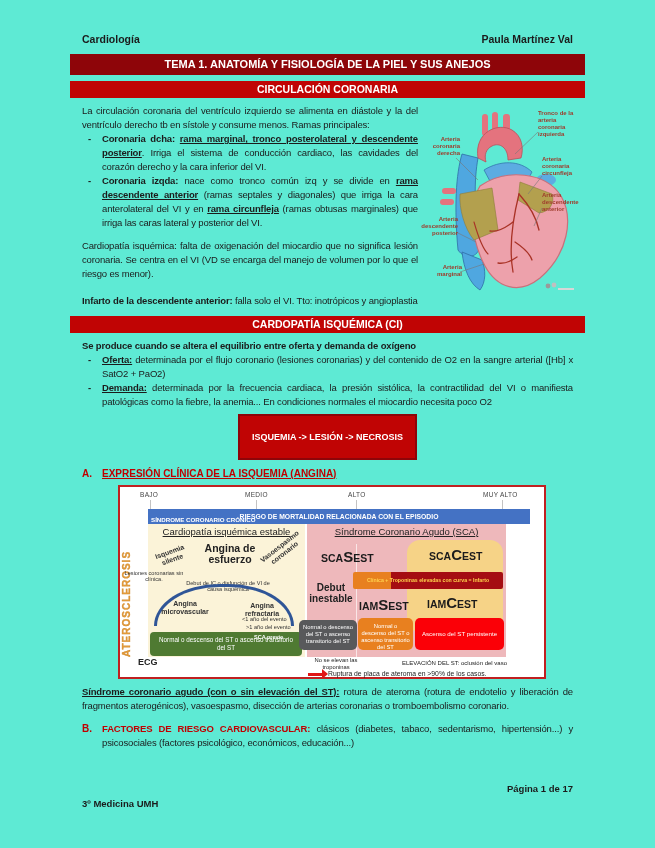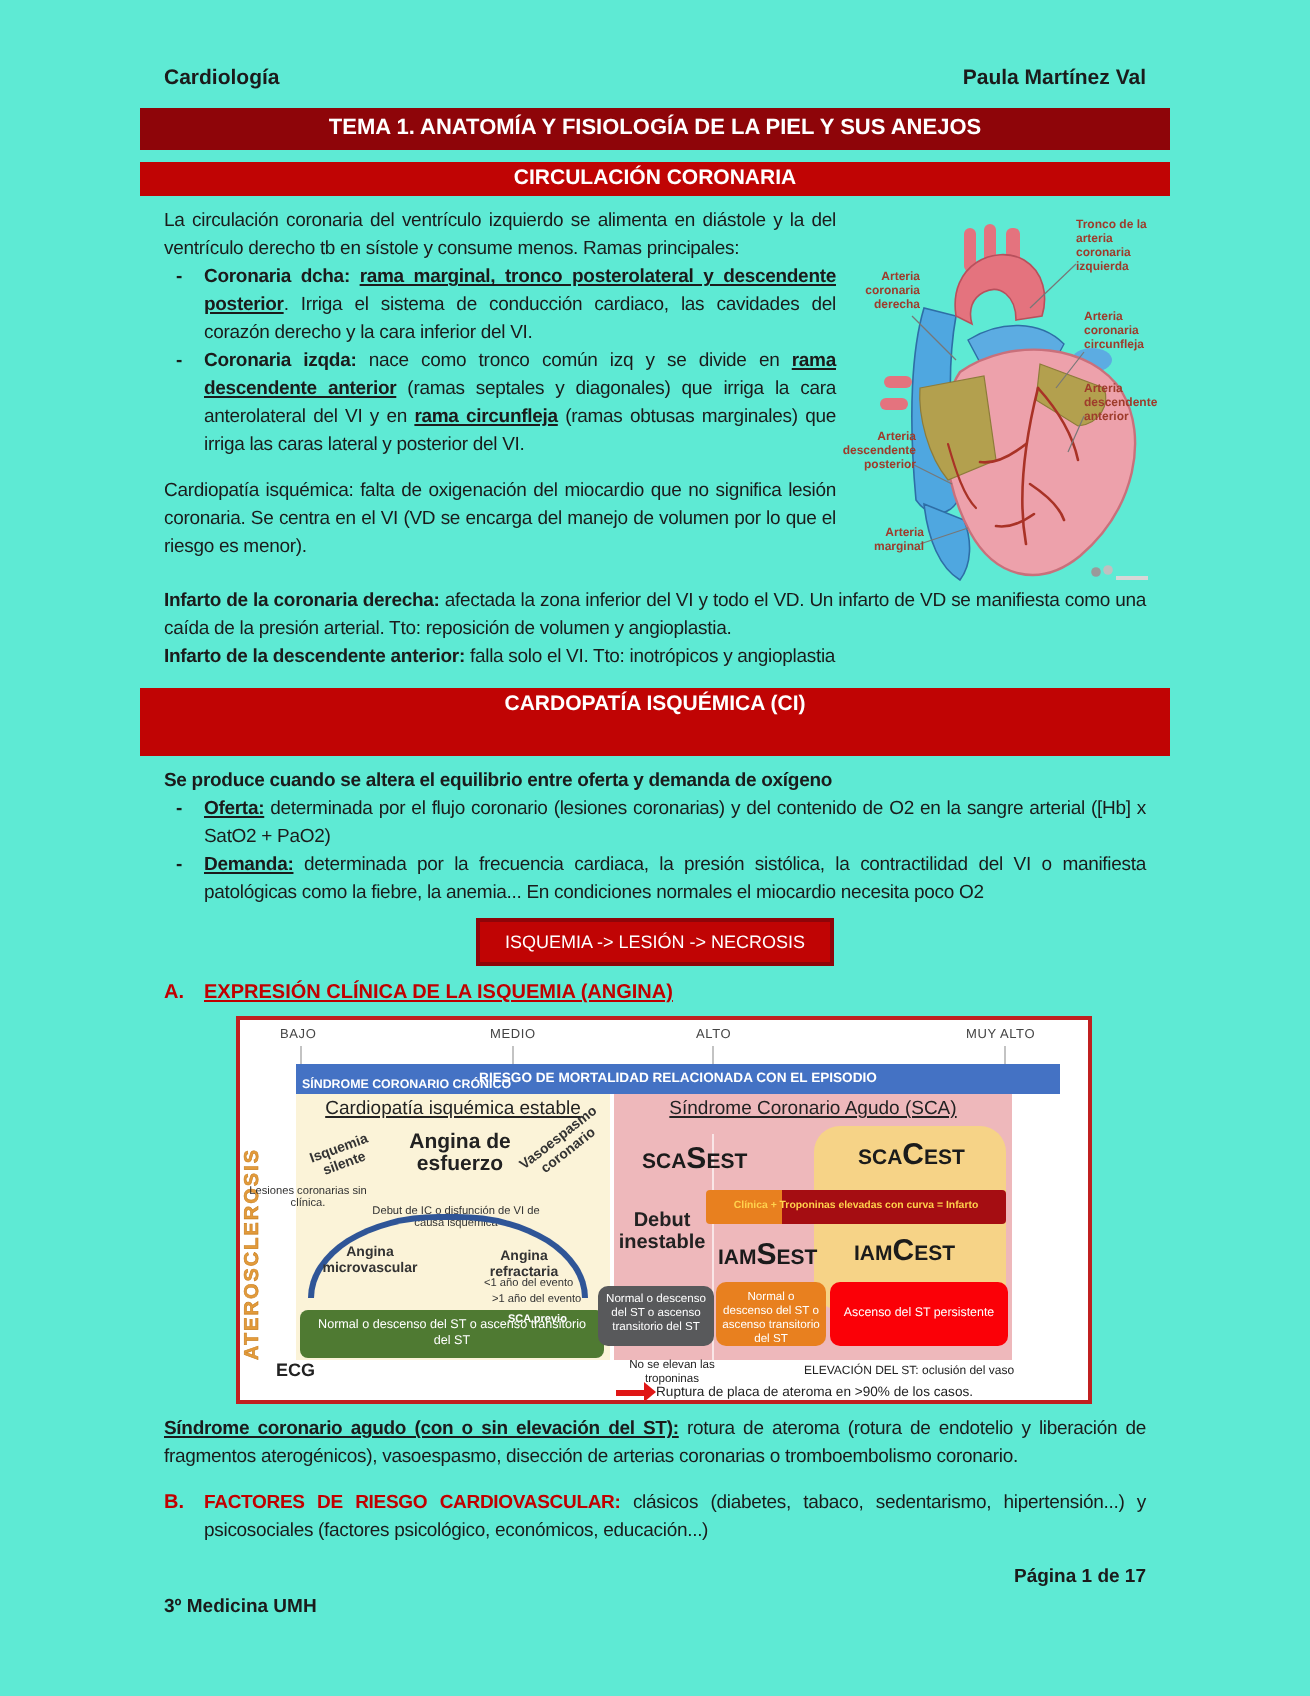--- a/index.html
+++ b/index.html
@@ -10,39 +10,39 @@
   .red{color:#C00000}
 
   
   .hdr{display:flex;justify-content:space-between;padding:33px 82px 0 82px;font-size:10.5px;font-weight:bold;}
 
   
   .banner{margin:0 70px;color:#fff;font-weight:bold;text-align:center;}
   .banner1{background:#8E0509;height:21px;line-height:21px;font-size:11px;margin-top:9px;}
   .banner1 span{}
   .banner2{background:#C00404;height:17px;line-height:17px;font-size:10.5px;margin-top:6px;}
-  .banner3{background:#C00404;height:34px;line-height:17px;font-size:10.5px;margin-top:8px;}
+  .banner3{background:#C00404;height:17px;line-height:17px;font-size:10.5px;margin-top:8px;}
 
   
   .textblock{margin:6px 82px 0 82px;font-size:9.5px;line-height:14px;letter-spacing:-0.15px;text-align:justify;}
   .main-split{position:relative;margin:6px 82px 0 82px;height:188px;}
   .leftcol{width:336px;font-size:9.5px;line-height:14px;letter-spacing:-0.15px;text-align:justify;}
   .para{margin:0;}
   .bullet{position:relative;padding-left:20px;}
   .bullet .marker{position:absolute;left:6px;top:0;font-weight:bold;}
 
   
   .figure{position:absolute;left:336px;top:-2px;width:166px;height:200px;}
   .figure svg{position:absolute;left:0;top:0;}
   .flabel{position:absolute;font-size:6px;line-height:7px;font-weight:bold;color:#9E3B2B;}
 
   
   .flowbox-wrap{text-align:center;margin-top:5px;}
   .flowbox{display:inline-block;background:#C00404;border:2px solid #8E0509;color:#fff;
-           font-weight:normal;font-size:9px;padding:5px 12px;}
+           font-weight:bold;font-size:9px;padding:16px 12px;}
 
   
   .heading-red{position:relative;margin:7px 82px 0 82px;padding-left:20px;
                color:#C00000;font-weight:bold;font-size:10px;line-height:14px;}
   .heading-red .hnum{position:absolute;left:0;top:0;}
   .heading-b-body{color:#1b1b1b;font-weight:normal;}
   .heading-b-body .b.red{color:#C00000;}
 
   
   .diagram{position:relative;margin:4px 0 0 118px;width:424px;height:190px;
@@ -179,21 +179,20 @@
       <div class="flabel" style="left:0;top:34px;width:42px;text-align:right">Arteria coronaria derecha</div>
       <div class="flabel" style="left:120px;top:8px;width:44px">Tronco de la arteria coronaria izquierda</div>
       <div class="flabel" style="left:124px;top:54px;width:40px">Arteria coronaria circunfleja</div>
       <div class="flabel" style="left:124px;top:90px;width:40px">Arteria descendente anterior</div>
       <div class="flabel" style="left:0;top:114px;width:40px;text-align:right">Arteria descendente posterior</div>
       <div class="flabel" style="left:8px;top:162px;width:36px;text-align:right">Arteria marginal</div>
     </div>
   </div>
 
   <div class="textblock" style="margin-top:2px">
-    <div><span class="b">Infarto de la coronaria derecha: </span><span>afectada la zona inferior del VI y todo el VD. Un infarto de VD se manifiesta como una caída de la presión arterial. Tto: reposición de volumen y angioplastia.</span></div>
     <div><span class="b">Infarto de la descendente anterior: </span><span>falla solo el VI. Tto: inotrópicos y angioplastia</span></div>
   </div>
 
   <div class="banner banner3">
     <span>CARDOPATÍA ISQUÉMICA (CI)</span>
   </div>
 
   <div class="textblock">
     <div><span class="b">Se produce cuando se altera el equilibrio entre oferta y demanda de oxígeno</span></div>
     <div class="bullet">

